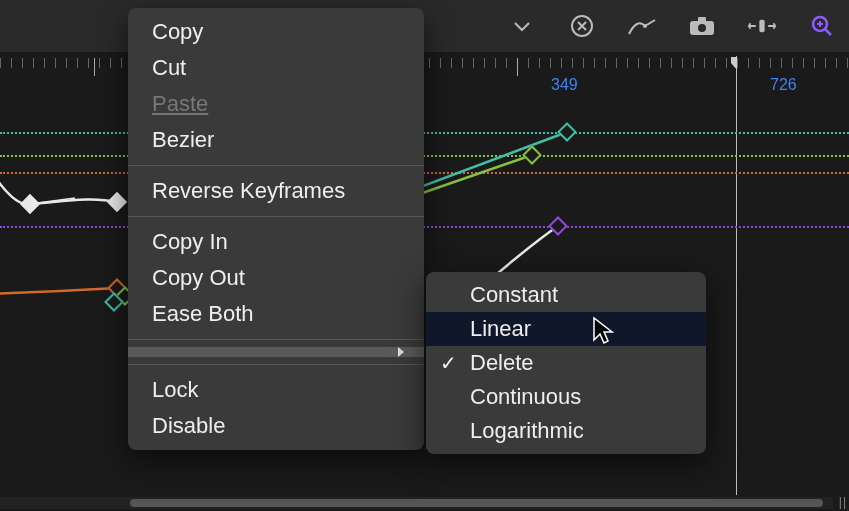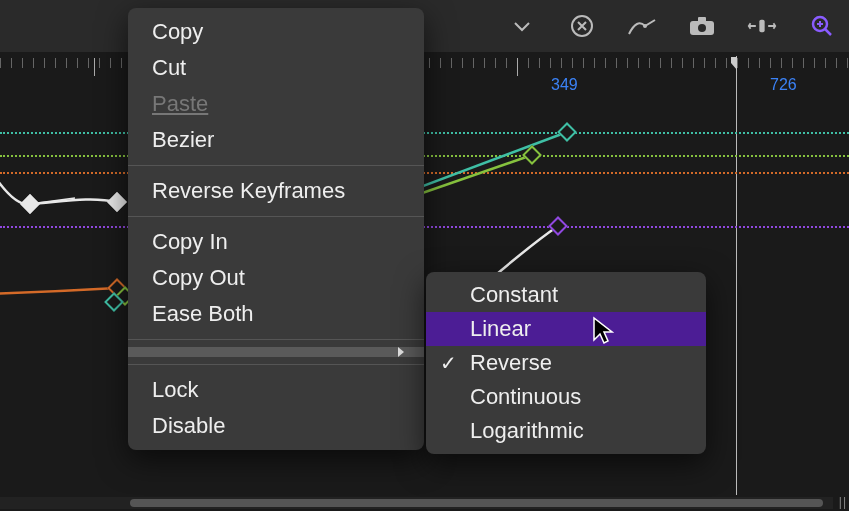--- a/index.html
+++ b/index.html
@@ -151,21 +151,21 @@
       margin-top: 4px;
     }
     .submenu-item {
       padding: 4px 20px 4px 44px;
       color: #eee;
       font-size: 22px;
       cursor: pointer;
       position: relative;
     }
     .submenu-item.highlighted {
-      background: #4c1d95;
+      background: #0f172a;
     }
     .checkmark {
       position: absolute;
       left: 14px;
       top: 50%;
       transform: translateY(-50%);
       font-size: 20px;
     }
     
     .cursor {
@@ -386,21 +386,21 @@
           <path d="M2 2 L8 7 L2 12 Z" fill="#ddd"></path>
         </svg></span></div>
     <div class="menu-divider thick"></div>
     <div class="menu-item"><span>Lock</span></div>
     <div class="menu-item"><span>Disable</span></div>
   </div>
 
 <div class="menu menu-sub">
     <div class="submenu-item"><span>Constant</span></div>
     <div class="submenu-item highlighted"><span>Linear</span></div>
-    <div class="submenu-item"><span class="checkmark">✓</span><span>Reverse</span></div>
+    <div class="submenu-item"><span class="checkmark">✓</span><span>Delete</span></div>
     <div class="submenu-item"><span>Continuous</span></div>
     <div class="submenu-item"><span>Logarithmic</span></div>
   </div>
 
 <svg class="cursor" width="22" height="30" viewBox="0 0 22 30">
   <path d="M2 2 L2 24 L8 18 L12 27 L16 25 L12 16 L20 16 Z" fill="#000" stroke="#fff" stroke-width="1.5"></path>
 </svg>
 
 <div class="scrollbar-track">
   <div class="scrollbar-thumb"></div>

